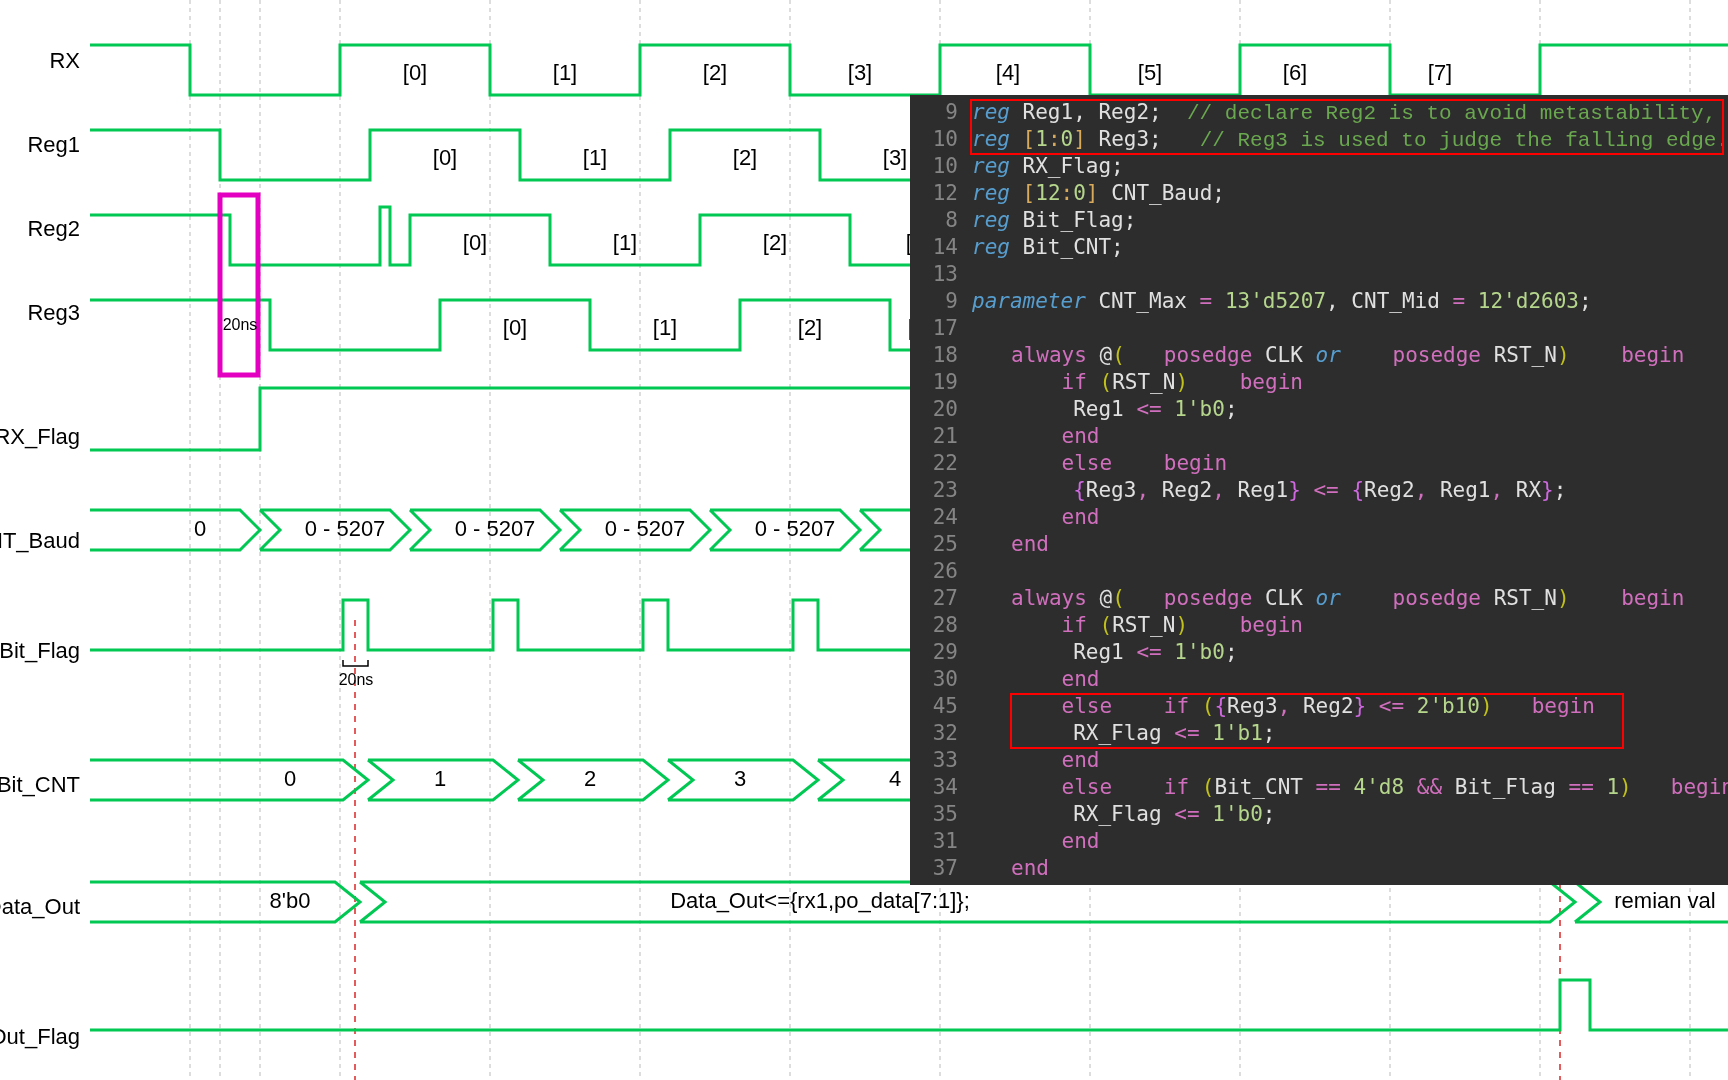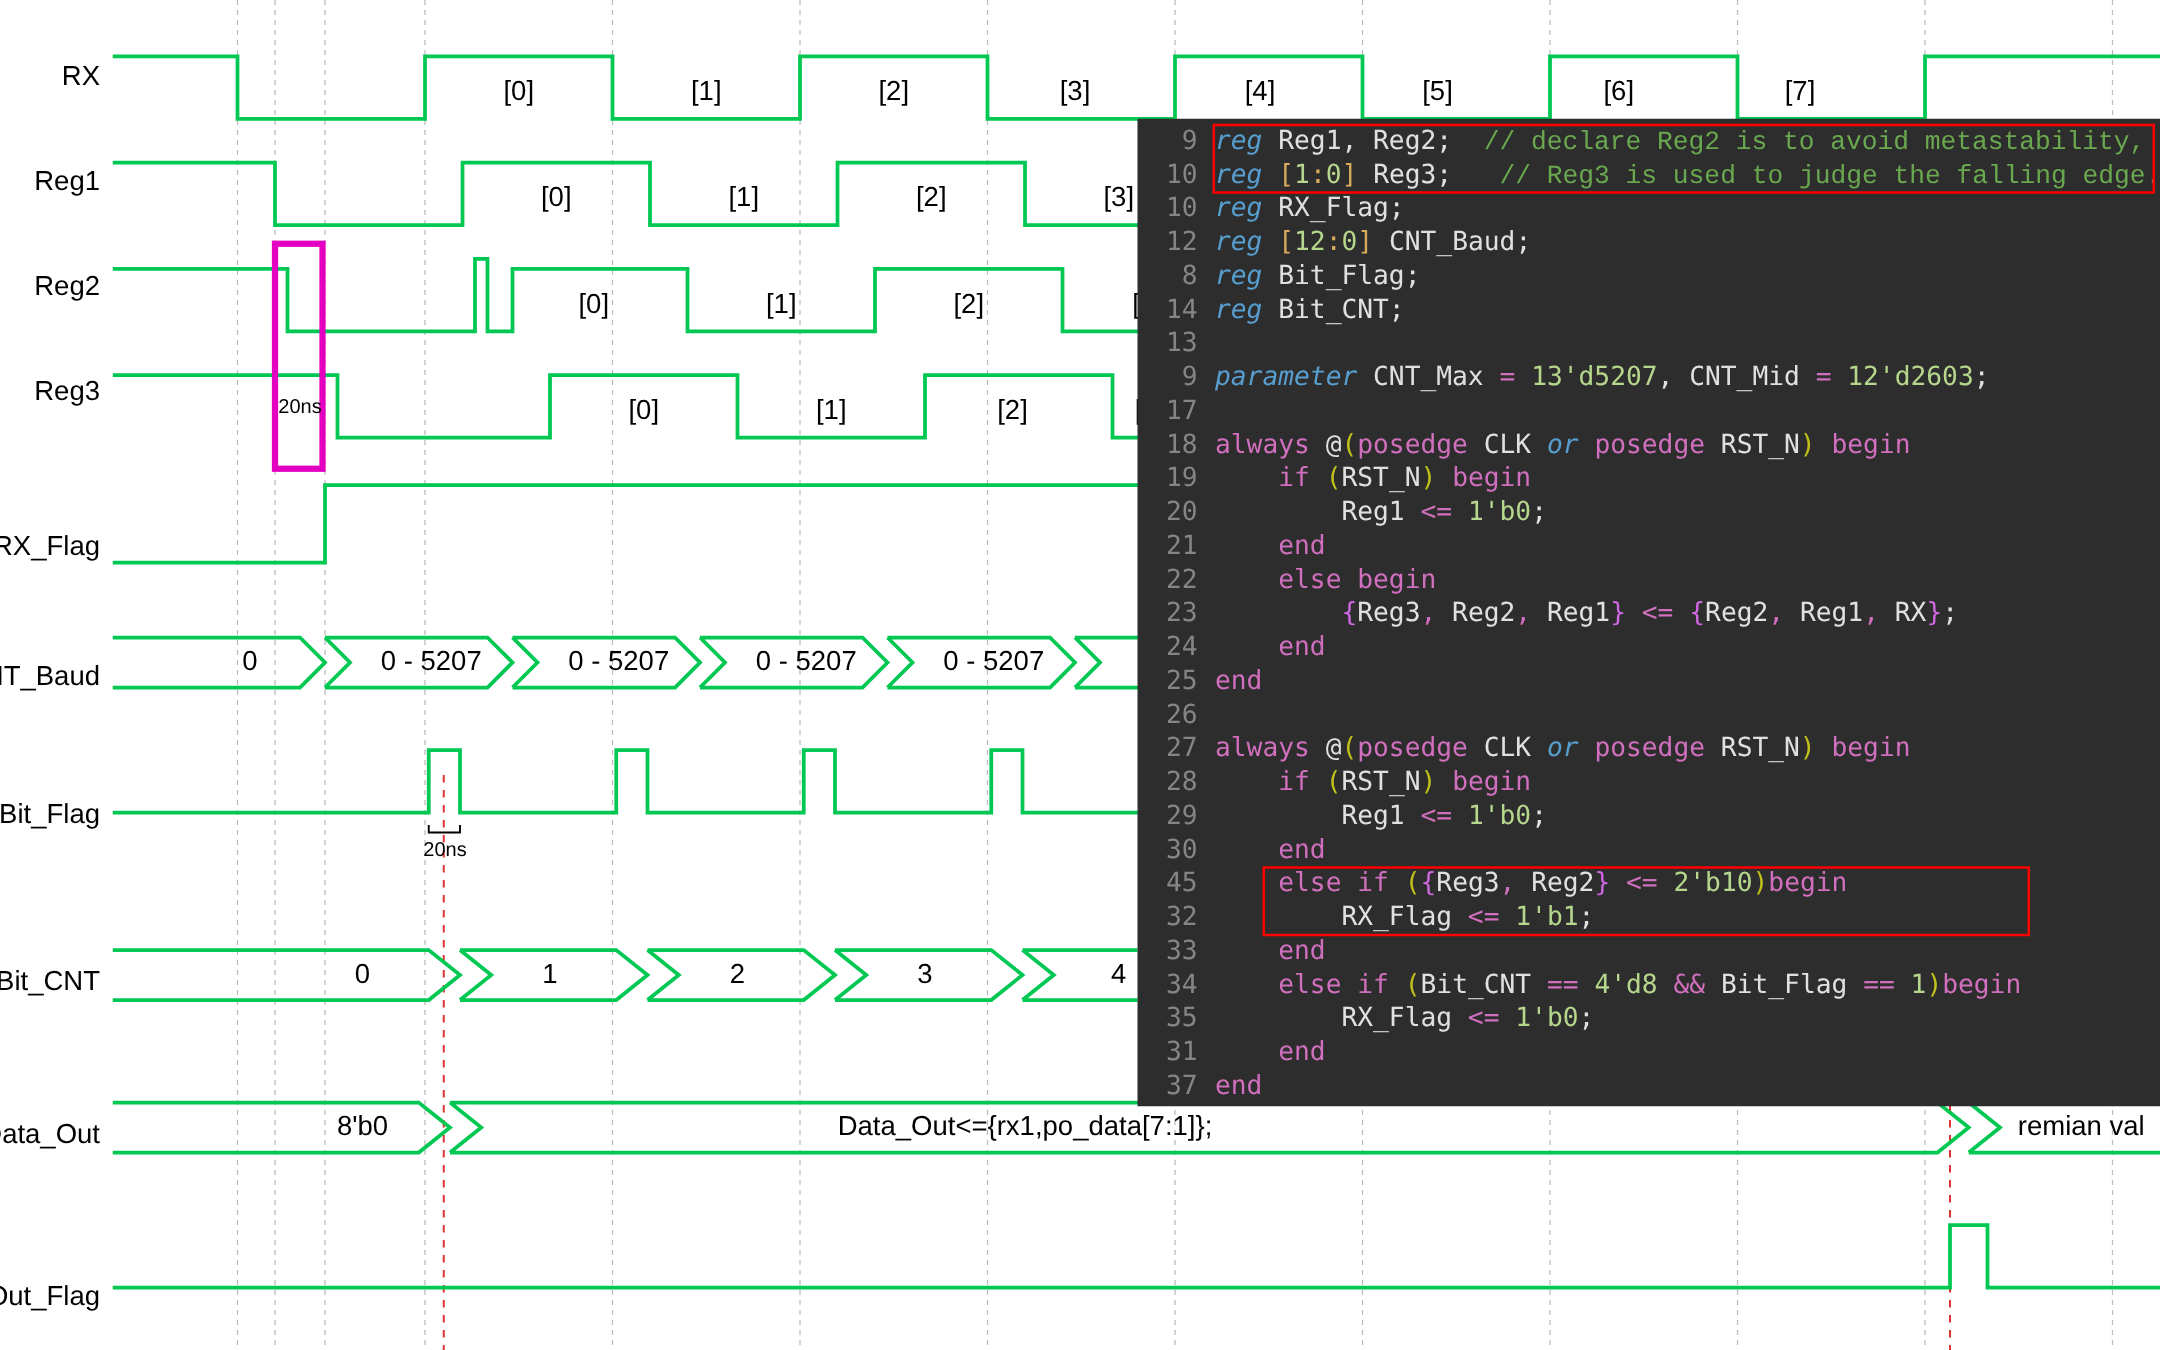--- a/index.html
+++ b/index.html
@@ -93,21 +93,21 @@
   .editor .gutter div { height: 27px; }
   .editor .code {
     position: absolute;
     left: 62px;
     top: 4px;
     right: 4px;
     white-space: pre;
   }
   .editor .code div { height: 27px; }
   .kw-type  { color:#579ecf; font-style: italic; }
-  .kw-stmt  { color:#d06fbd; }
+  .kw-stmt  { color:#d06fbd;margin-left:39px; }
   .ident    { color:#e0e0e0; }
   .range    { color:#d7aa5c; }
   .num      { color:#b5d68c; }
   .op       { color:#d06fbd; }
   .cmt      { color:#6aa84f;font-family:Liberation Mono, monospace; }
   .paren    { color:#c1c11a; }
   .brace    { color:#cf68e1; }
   .redbox {
     position: absolute;
     border: 2px solid #ff0000;

